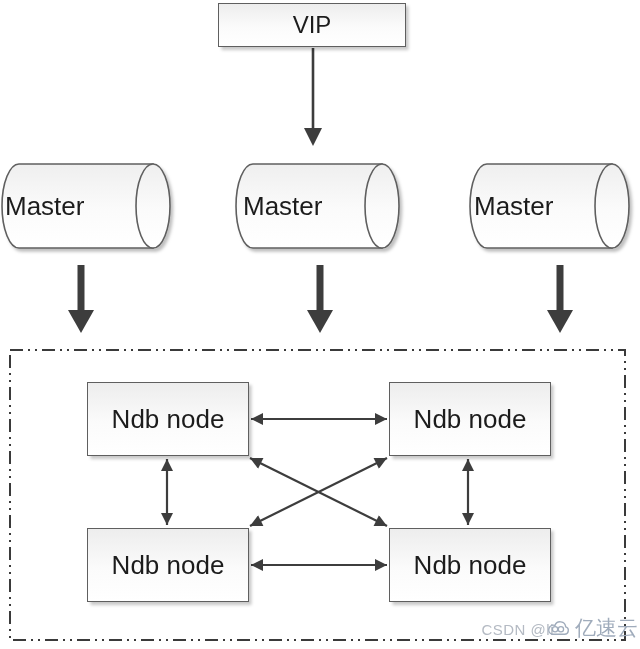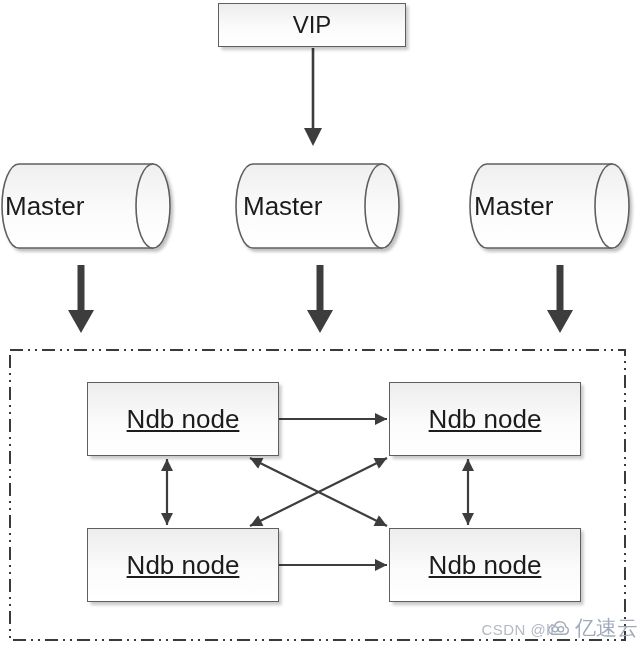--- a/index.html
+++ b/index.html
@@ -30,23 +30,22 @@
     align-items: center;
     justify-content: center;
     color: #1c1c1c;
   }
   #vip-box {
     left: 218px; top: 3px;
     width: 188px; height: 44px;
     font-size: 24px;
   }
   .ndb-box {
-    width: 192px; height: 74px;
+    width: 162px; height: 74px;
     font-size: 26px;
-    text-decoration: underline;
   }
   #ndb-box-1 { left: 87px;  top: 382px; }
   #ndb-box-2 { left: 389px; top: 382px; }
   #ndb-box-3 { left: 87px;  top: 528px; }
   #ndb-box-4 { left: 389px; top: 528px; }
   .master-label {
     position: absolute;
     width: 150px; height: 84px;
     top: 164px;
     display: flex;

